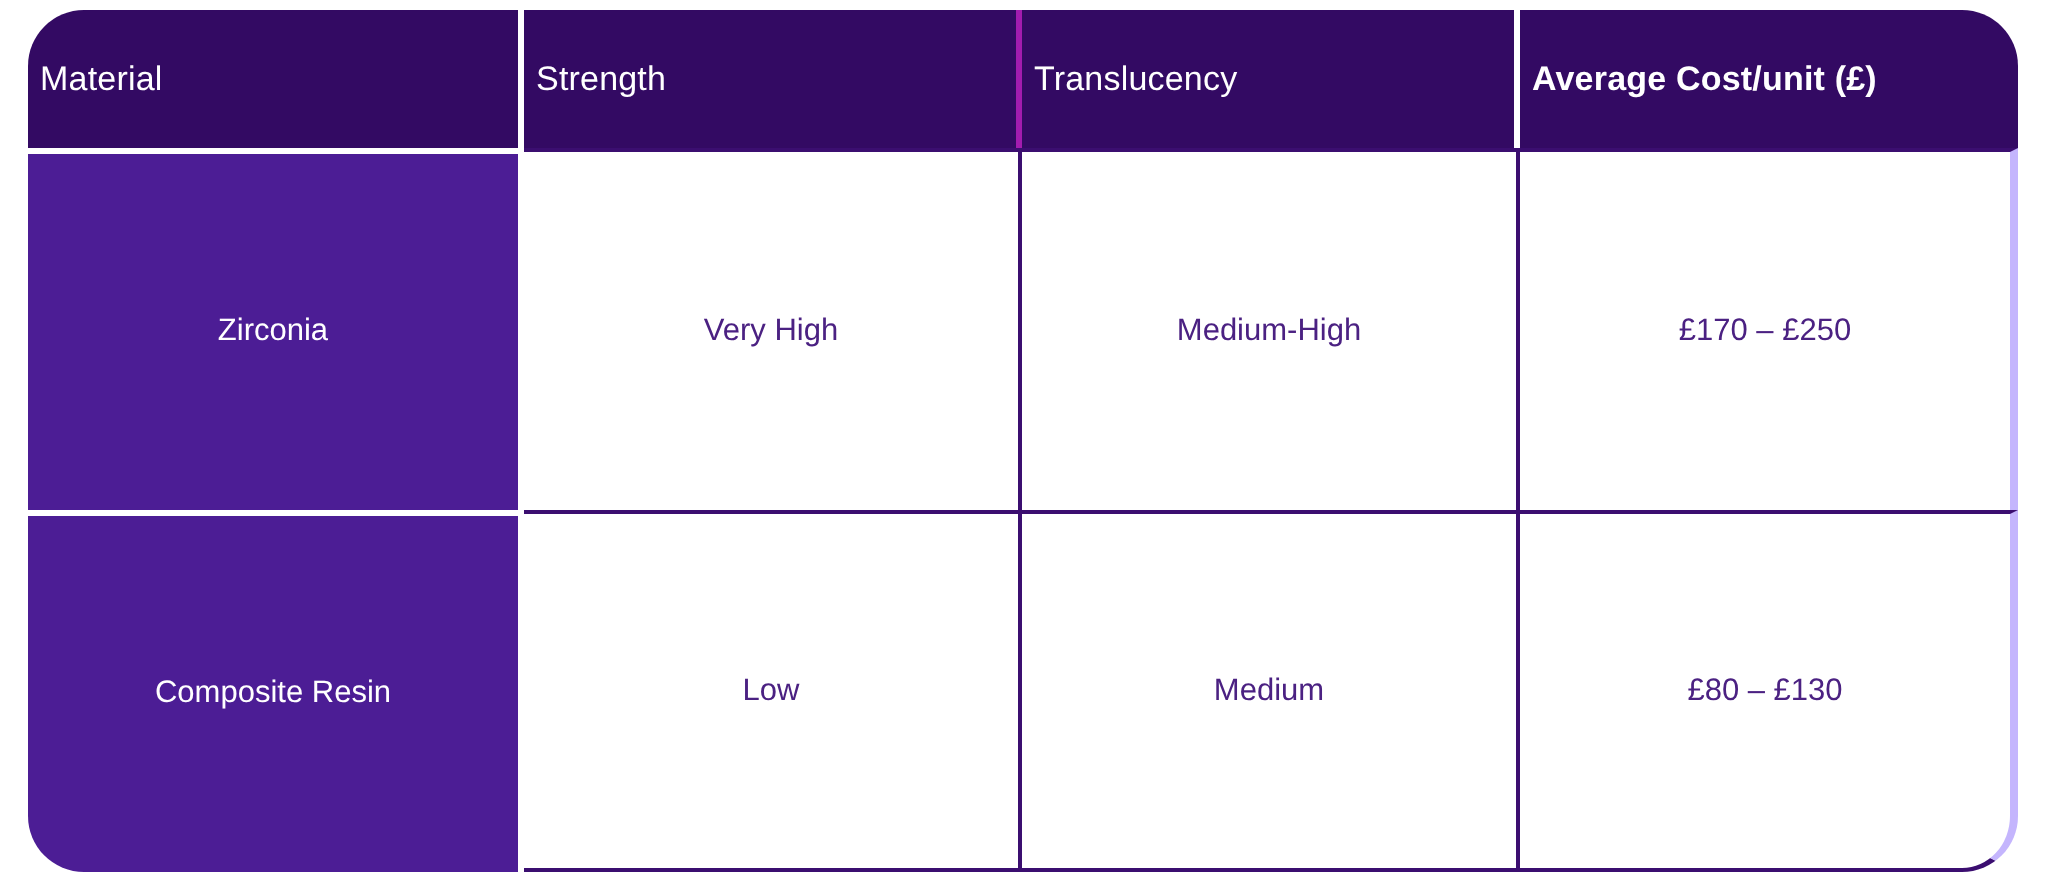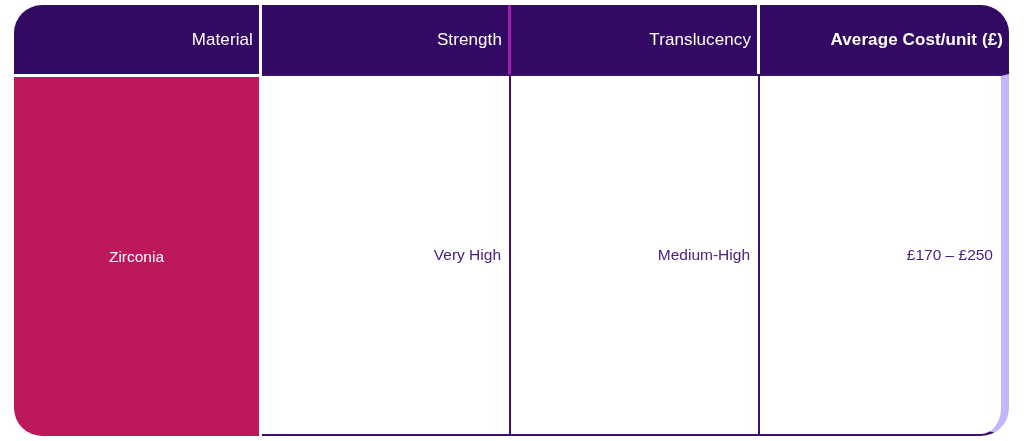--- a/index.html
+++ b/index.html
@@ -34,21 +34,21 @@
   table.comparison col.c-strength { width: 249px; }
   table.comparison col.c-trans    { width: 249px; }
   table.comparison col.c-cost     { width: 249px; }
 
   
   thead th {
     background: #330A63;
     color: #ffffff;
     font-size: 17px;
     font-weight: normal;
-    text-align: right;
+    text-align: left;
     vertical-align: middle;
     height: 69px;
     padding: 0 6px;
     box-sizing: border-box;
     letter-spacing: 0.1px;
   }
   thead th.h-material {
     border-top-left-radius: 28px;
     border-right: 3px solid #ffffff;
   }
@@ -59,50 +59,50 @@
   thead th.h-trans {
     border-right: 3px solid #ffffff;
   }
   thead th.h-cost {
     border-top-right-radius: 28px;
     font-weight: bold;
   }
 
   
   tbody td.mat-cell {
-    background: #be185d;
+    background: #4c1d95;
     color: #ffffff;
     font-size: 15.5px;
     text-align: center;
     vertical-align: middle;
     height: 72px;
     padding: 0 8px;
     box-sizing: border-box;
     border-top: 3px solid #ffffff;
     border-right: 3px solid #ffffff;
   }
   tbody tr:last-child td.mat-cell {
     border-bottom-left-radius: 28px;
   }
 
   
   tbody td.data-cell {
     background: #ffffff;
     color: #4B2182;
     font-size: 15.5px;
-    text-align: right;
+    text-align: center;
     vertical-align: middle;
     height: 72px;
     padding: 0 8px;
     box-sizing: border-box;
     border-top: 2px solid #3B0E70;
     border-right: 2px solid #3B0E70;
   }
   tbody td.data-cell.last-col {
-    border-right: 8px solid #c4b5fd;
+    border-right: 4px solid #c4b5fd;
   }
   tbody tr:last-child td.data-cell {
     border-bottom: 2px solid #3B0E70;
   }
   tbody tr:last-child td.data-cell.last-col {
     border-bottom-right-radius: 28px;
   }
 </style>
 </head>
 <body>
@@ -123,15 +123,21 @@
         <th class="h-cost">Average Cost/unit (£)</th>
       </tr>
     </thead>
     <tbody>
       <tr>
         <td class="mat-cell">Zirconia</td>
         <td class="data-cell">Very High</td>
         <td class="data-cell">Medium-High</td>
         <td class="data-cell last-col">£170 – £250</td>
       </tr>
+      <tr>
+        <td class="mat-cell">Composite Resin</td>
+        <td class="data-cell">Low</td>
+        <td class="data-cell">Medium</td>
+        <td class="data-cell last-col">£80 – £130</td>
+      </tr>
     </tbody>
   </table>
 </div>
 
 </body></html>

